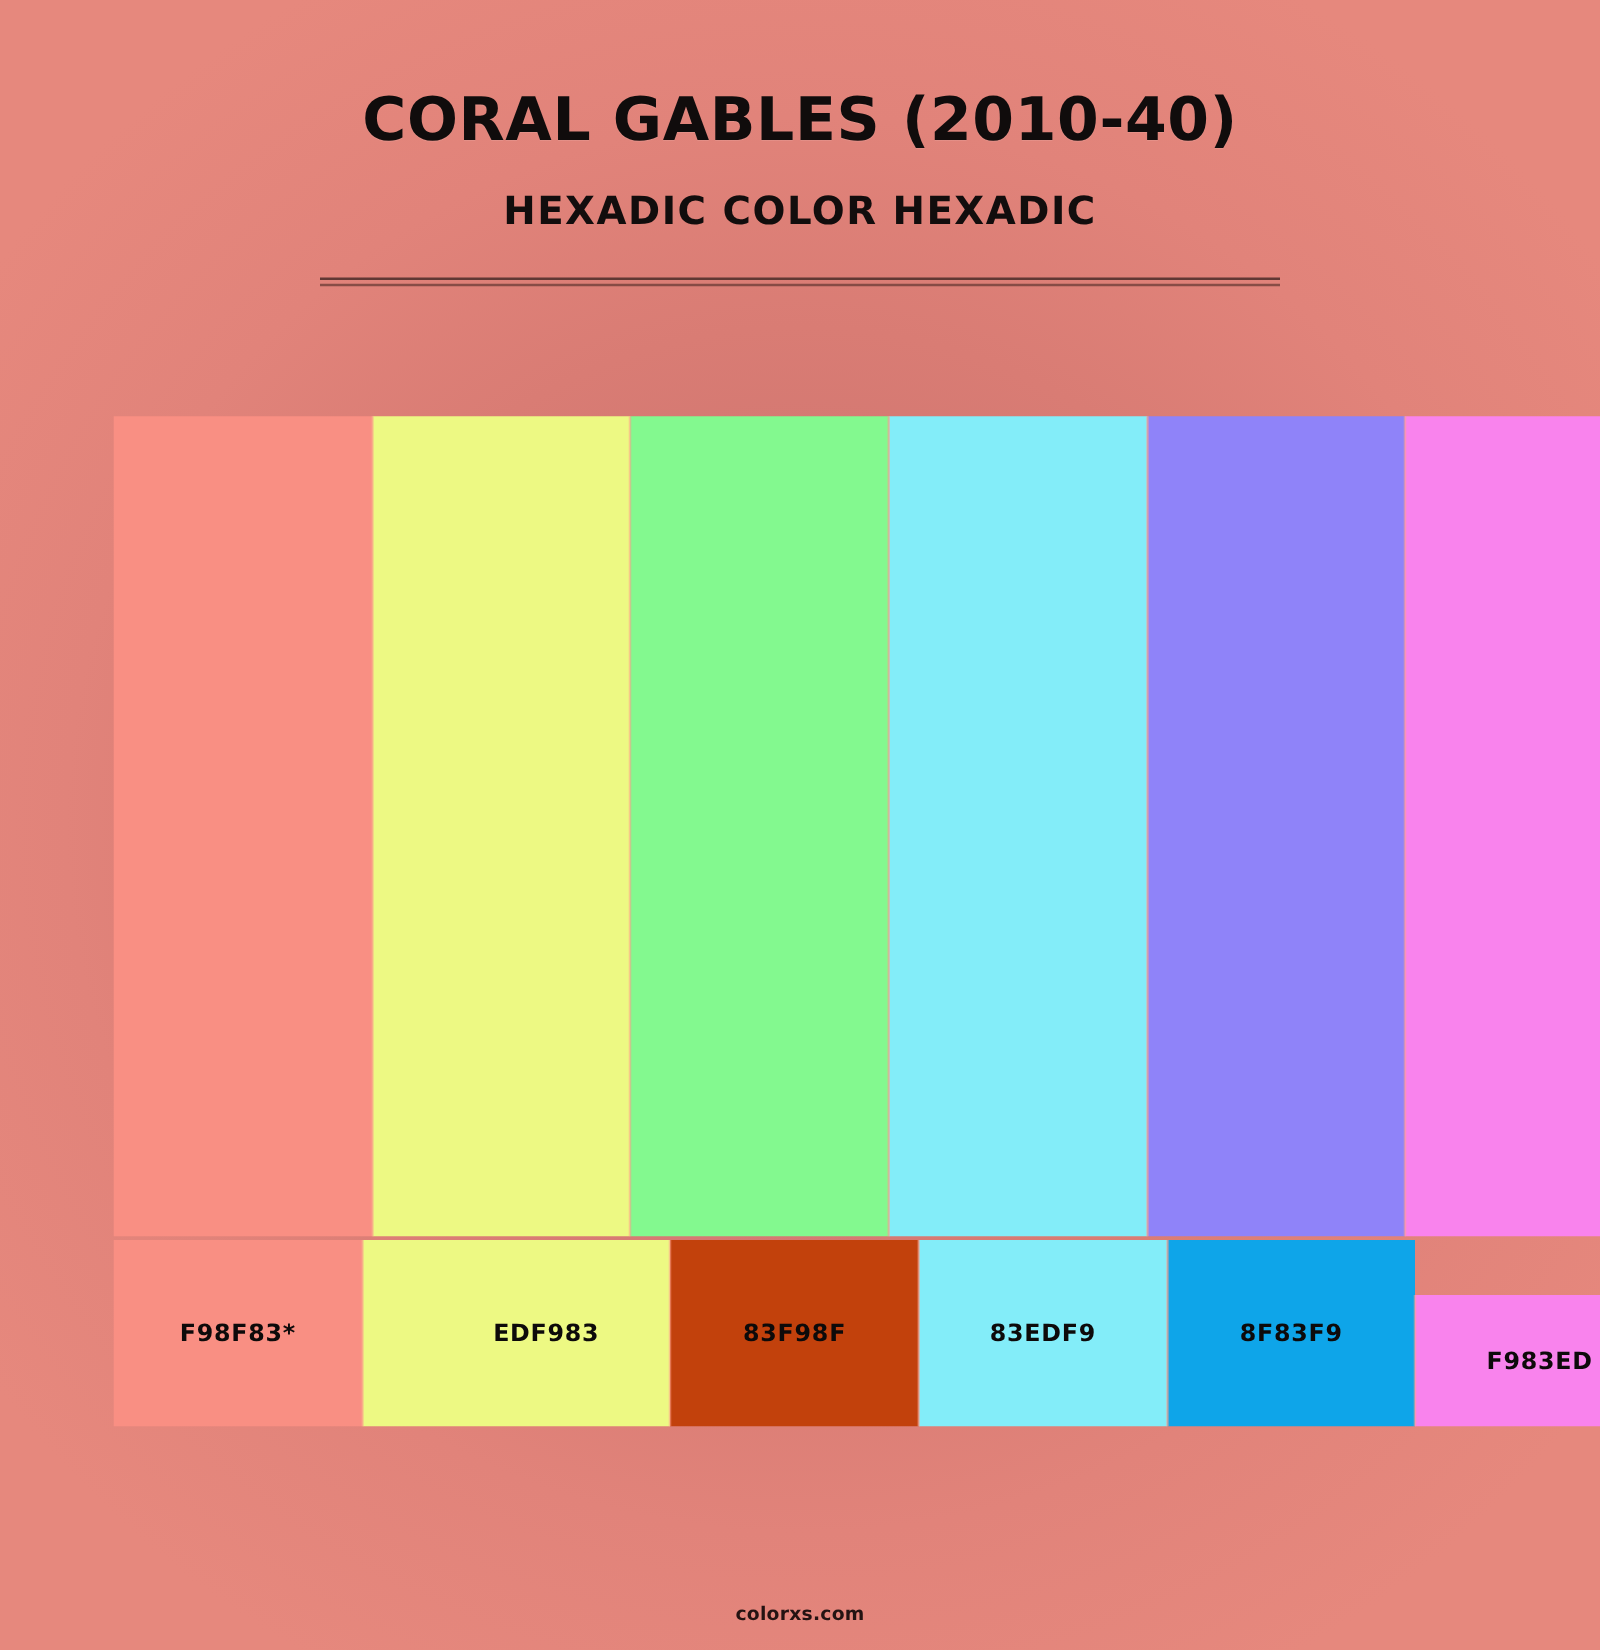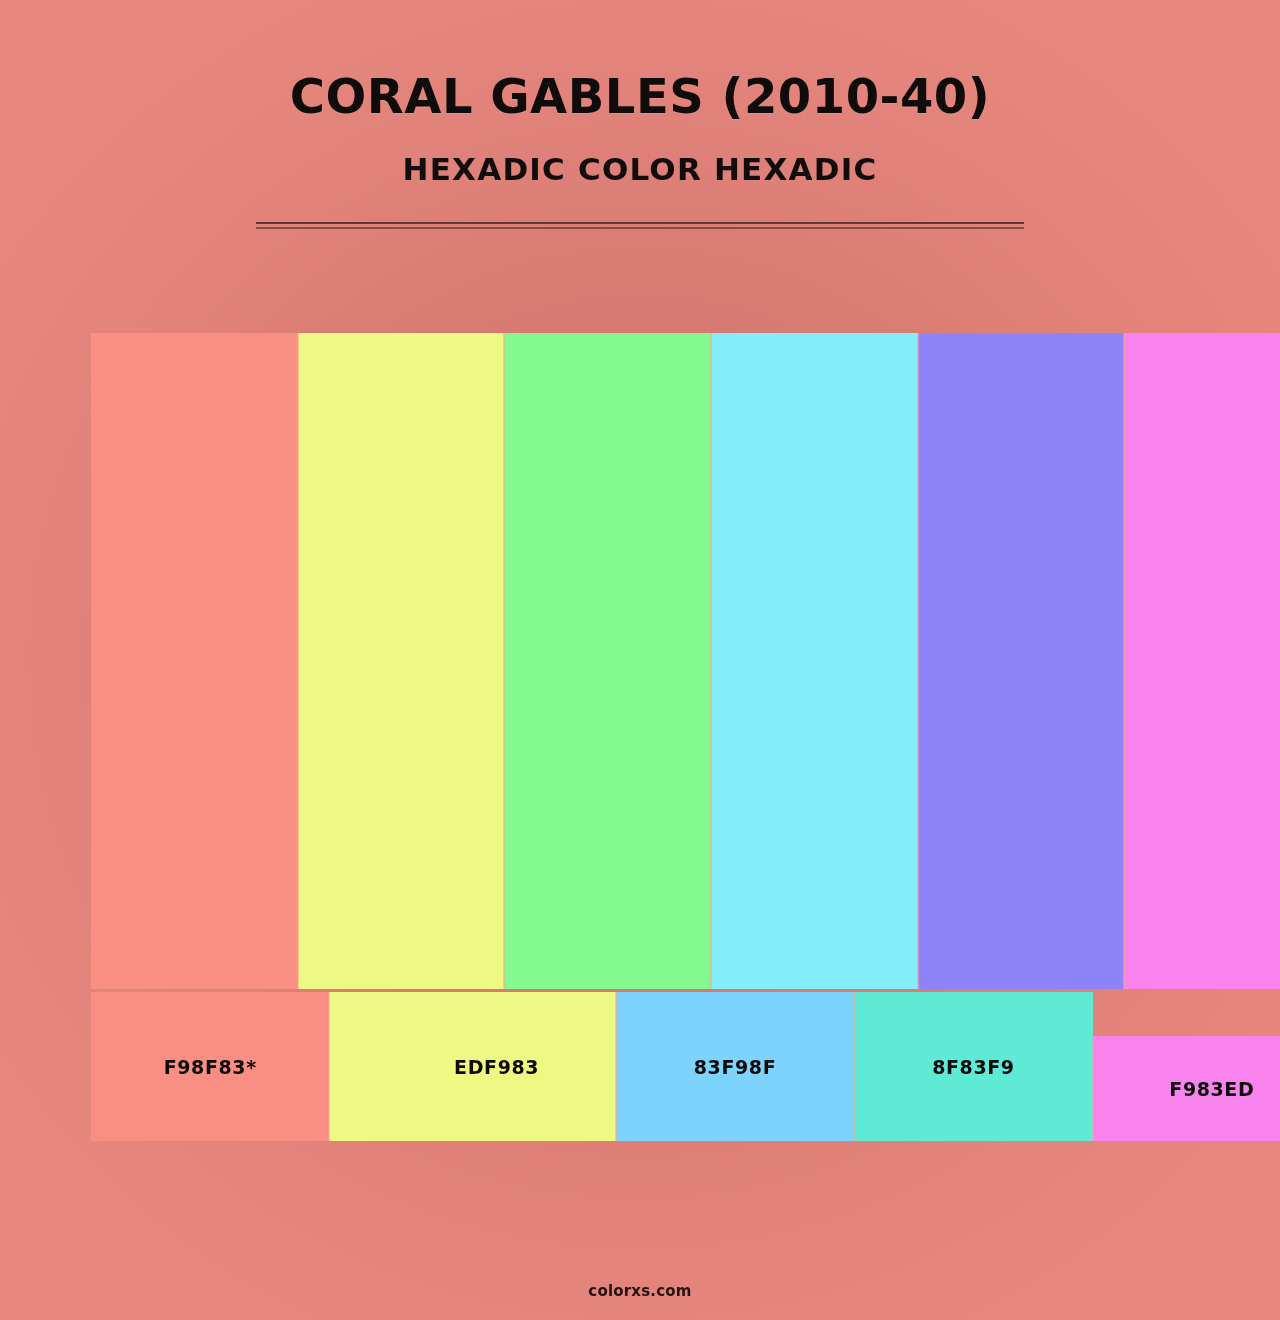--- a/index.html
+++ b/index.html
@@ -173,24 +173,27 @@
       <div class="swatch-col" style="background-color: rgb(249, 131, 237);"></div>
     </div>
 
     <div class="label-row">
       <div class="label-col" style="background-color: rgb(249, 143, 131);">
         <span class="hex-label">F98F83*</span>
       </div>
       <div class="label-col" style="background-color: rgb(237, 249, 131); padding-left: 48px;">
         <span class="hex-label">EDF983</span>
       </div>
-      <div class="label-col" style="background-color: #7dd3fc;">
+      <div class="label-col" style="background-color: #c2410c;">
         <span class="hex-label">83F98F</span>
       </div>
-      <div class="label-col" style="background-color: #5eead4;">
+      <div class="label-col" style="background-color: rgb(131, 237, 249);">
+        <span class="hex-label">83EDF9</span>
+      </div>
+      <div class="label-col" style="background-color: #0ea5e9;">
         <span class="hex-label">8F83F9</span>
       </div>
       <div class="label-col" style="background-color: rgb(249, 131, 237); margin-top: 44px;">
         <span class="hex-label">F983ED</span>
       </div>
     </div>
 
   </div>
 
   <div class="footer">

